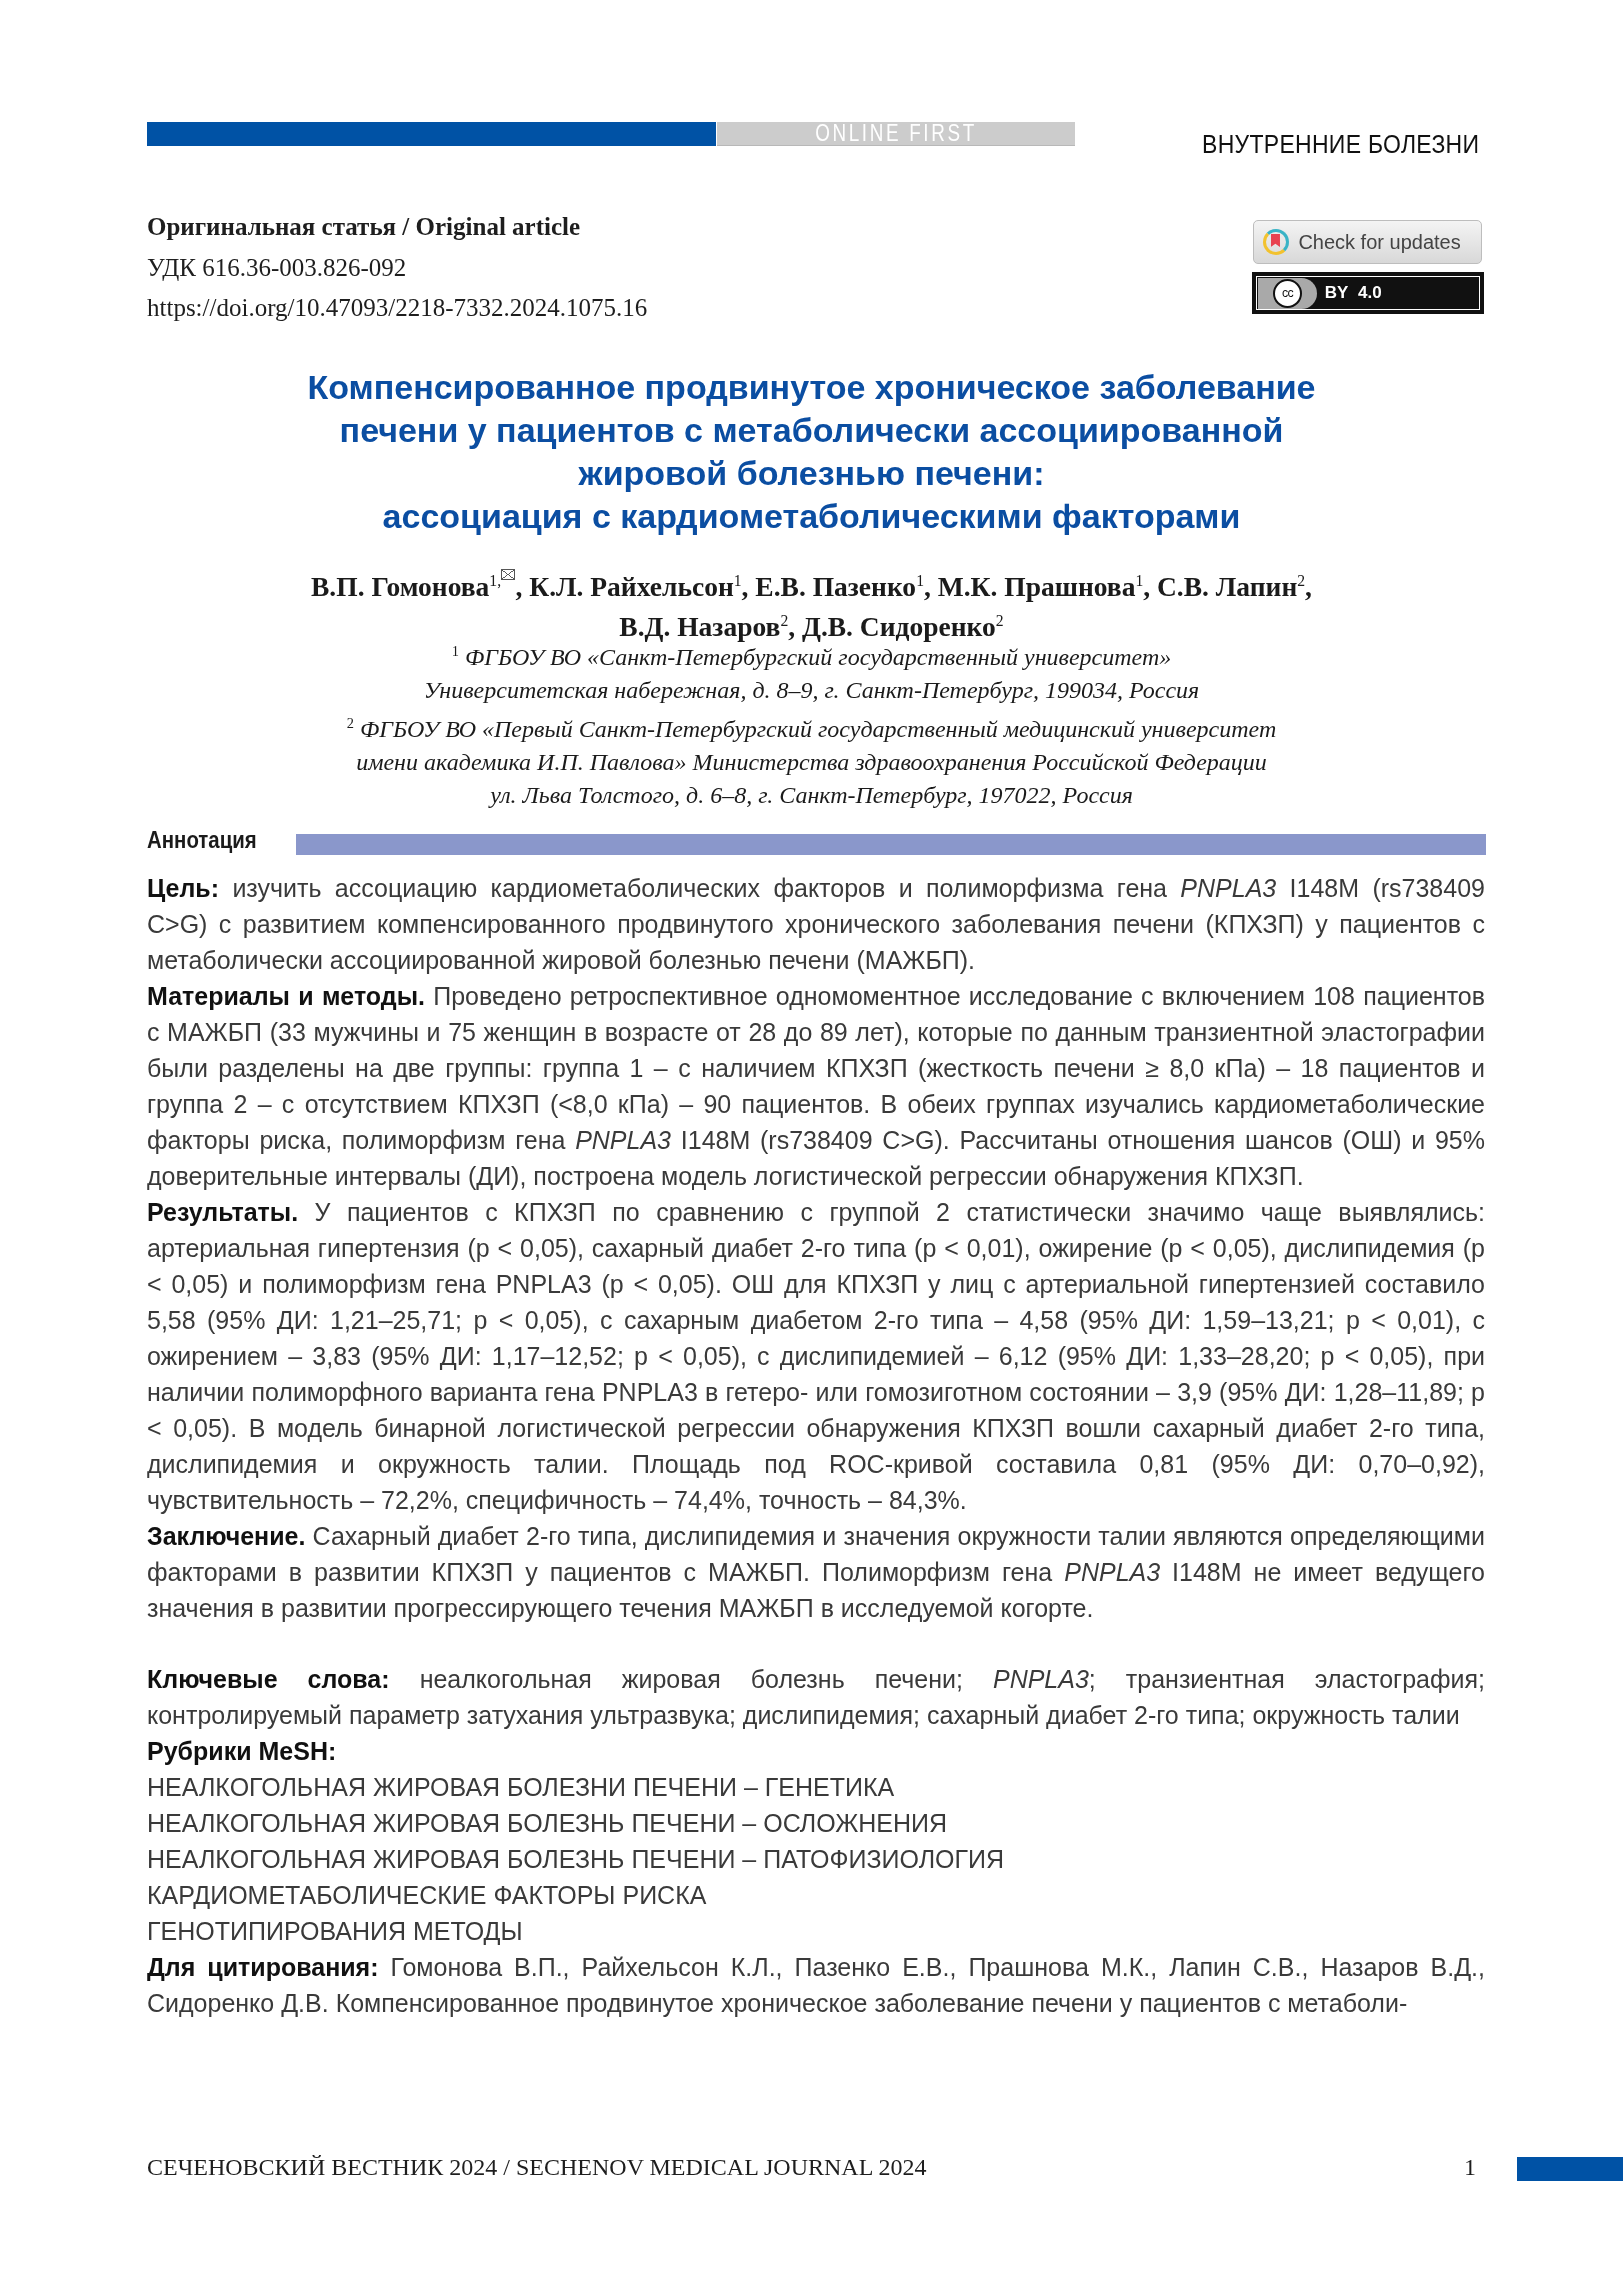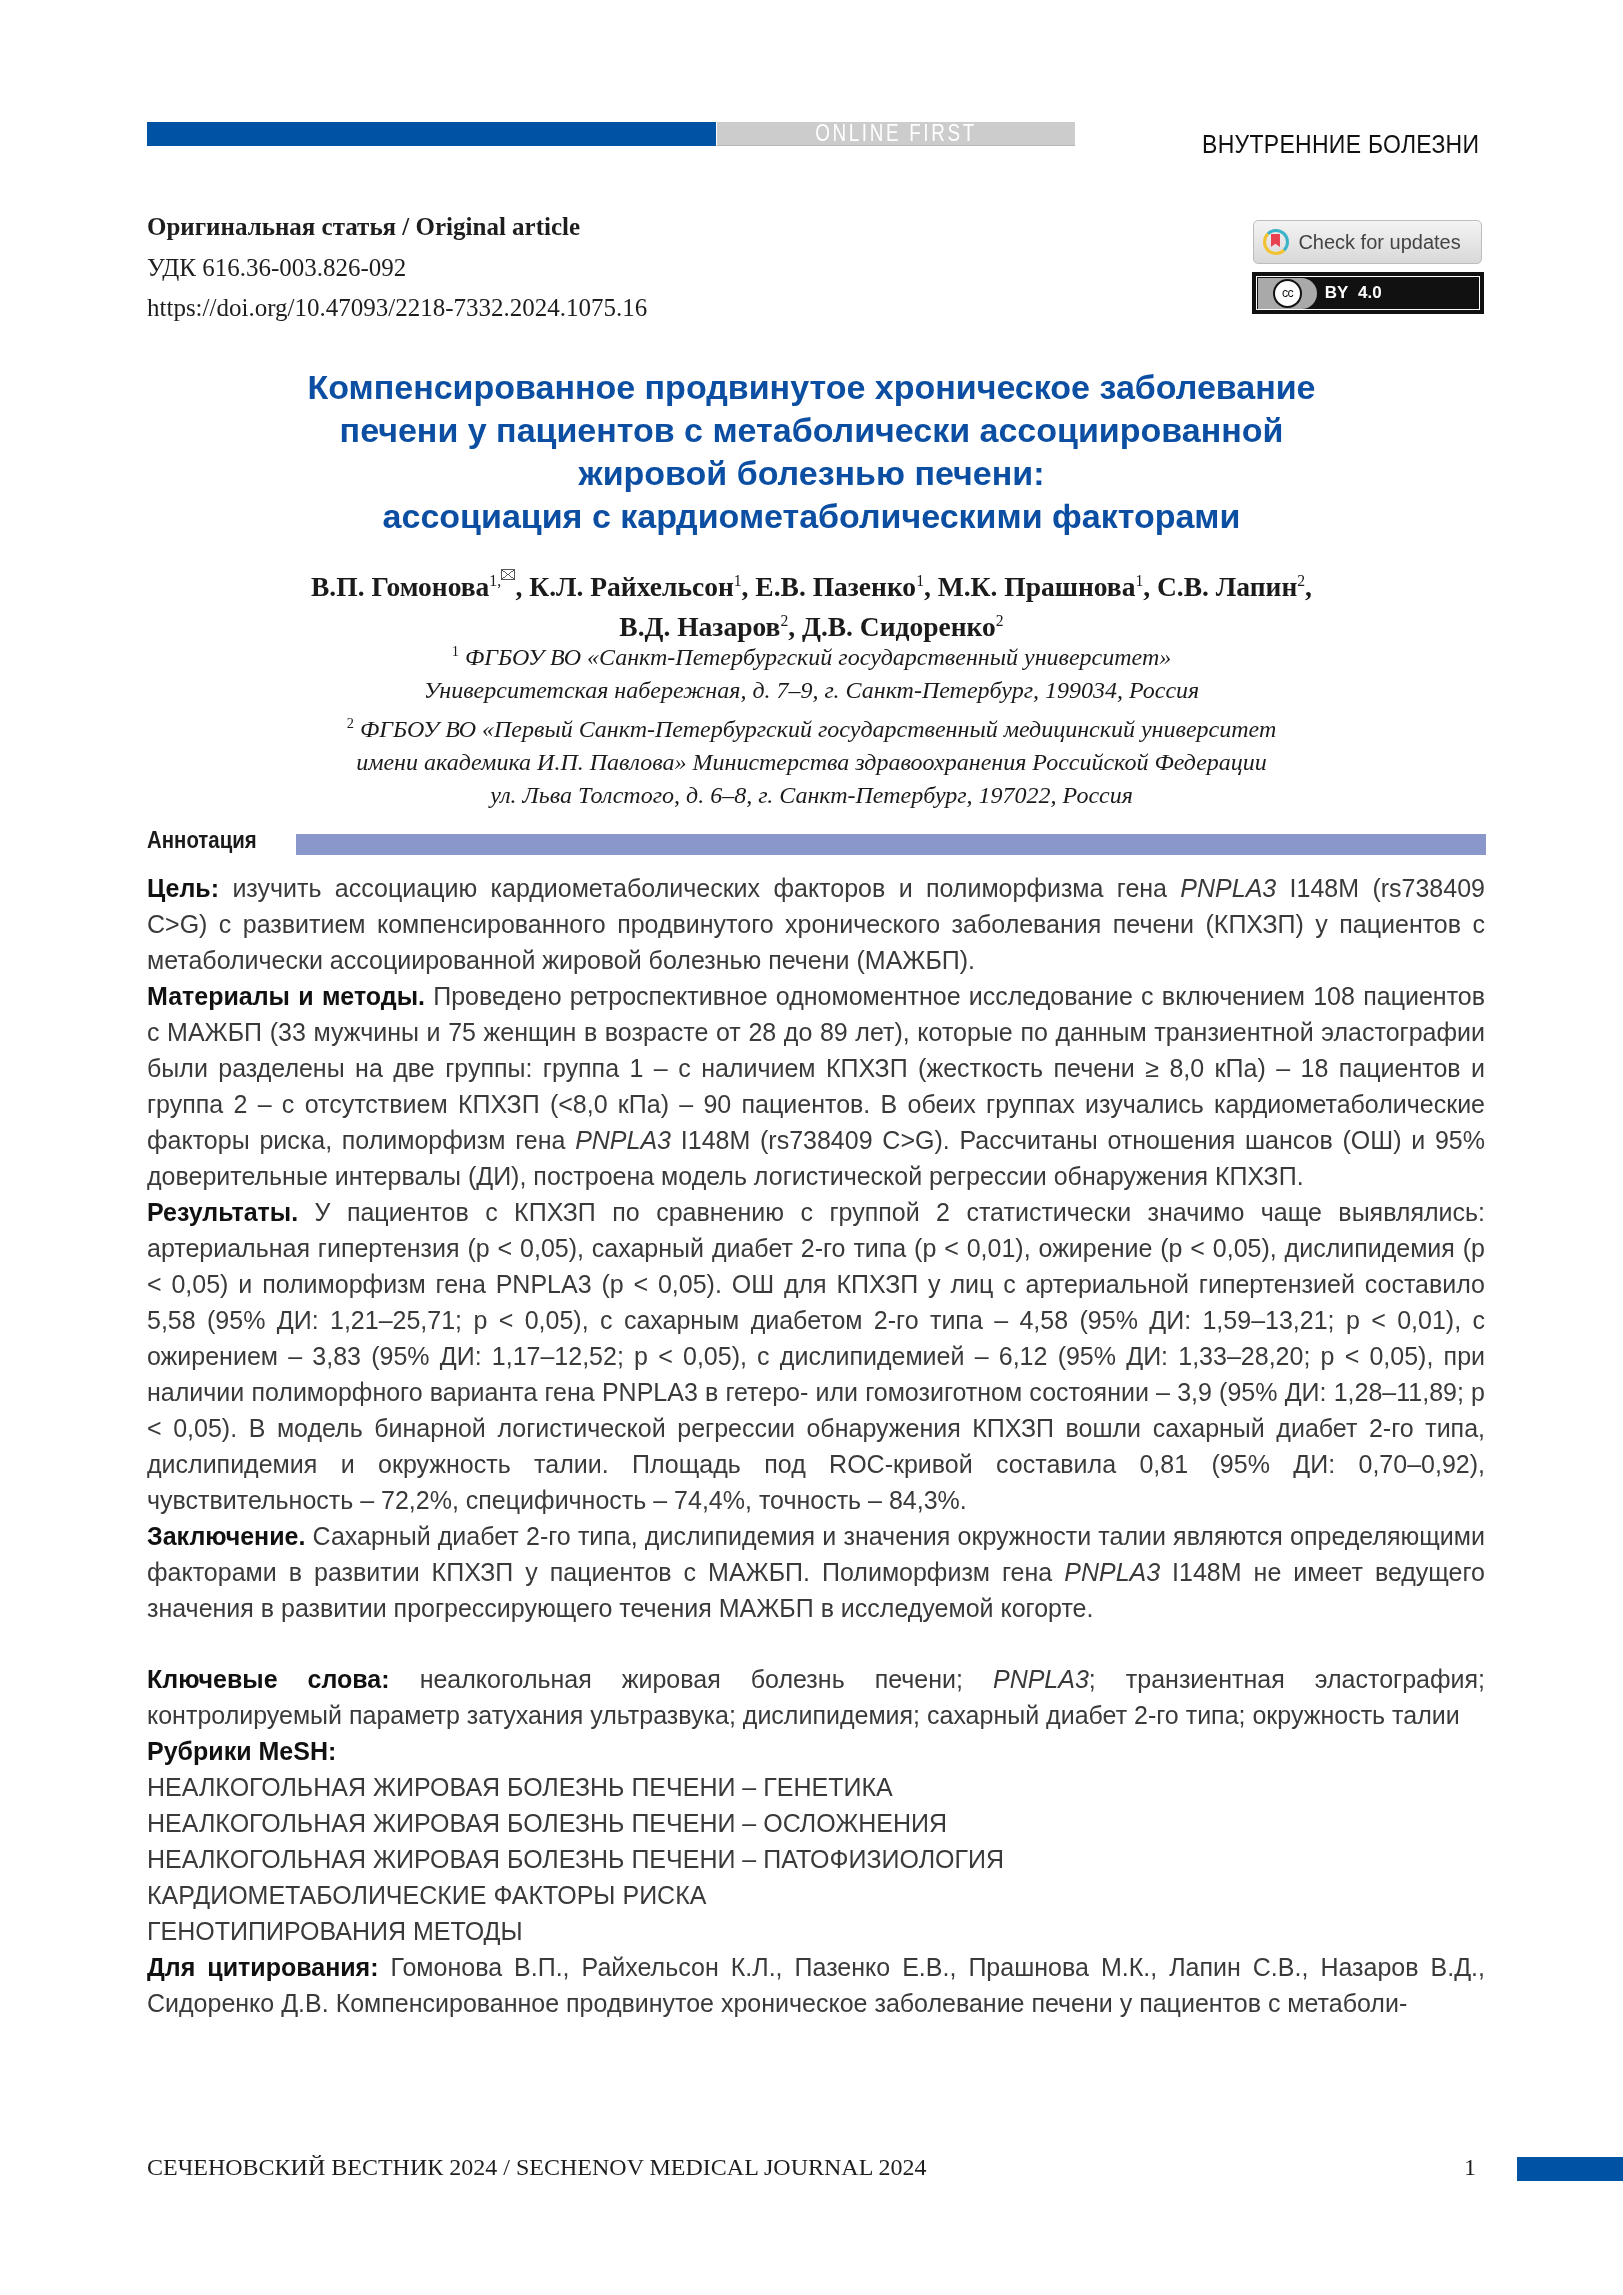--- a/index.html
+++ b/index.html
@@ -139,21 +139,21 @@
   <div>
     <span>В.П. Гомонова</span><sup>1,</sup><sup><span class="mail-icon"></span></sup><span>, </span><span>К.Л. Райхельсон</span><sup>1</sup><span>, </span><span>Е.В. Пазенко</span><sup>1</sup><span>, </span><span>М.К. Прашнова</span><sup>1</sup><span>, </span><span>С.В. Лапин</span><sup>2</sup><span>,</span>
   </div>
   <div>
     <span>В.Д. Назаров</span><sup>2</sup><span>, </span><span>Д.В. Сидоренко</span><sup>2</sup>
   </div>
 </div>
 
 <div id="affiliations" class="abs">
   <div><sup>1</sup> <span>ФГБОУ ВО «Санкт-Петербургский государственный университет»</span></div>
-  <div><span>Университетская набережная, д. 7–9, г. Санкт-Петербург, 199034, Россия</span></div>
+  <div><span>Университетская набережная, д. 8–9, г. Санкт-Петербург, 199034, Россия</span></div>
   <div><sup>2</sup> <span>ФГБОУ ВО «Первый Санкт-Петербургский государственный медицинский университет</span></div>
   <div><span>имени академика И.П. Павлова» Министерства здравоохранения Российской Федерации</span></div>
   <div><span>ул. Льва Толстого, д. 6–8, г. Санкт-Петербург, 197022, Россия</span></div>
 </div>
 
 <div id="annot-heading" class="abs">Аннотация</div>
 <div id="annot-bar" class="abs"></div>
 
 <div id="body" class="abs">
   <p>
@@ -166,21 +166,21 @@
     <b>Результаты.</b><span> У пациентов с КПХЗП по сравнению с группой 2 статистически значимо чаще выявлялись: артериальная гипертензия (p &lt; 0,05), сахарный диабет 2-го типа (p &lt; 0,01), ожирение (p &lt; 0,05), дислипидемия (p &lt; 0,05) и полиморфизм гена PNPLA3 (p &lt; 0,05). ОШ для КПХЗП у лиц с артериальной гипертензией составило 5,58 (95% ДИ: 1,21–25,71; p &lt; 0,05), с сахарным диабетом 2-го типа – 4,58 (95% ДИ: 1,59–13,21; p &lt; 0,01), с ожирением – 3,83 (95% ДИ: 1,17–12,52; p &lt; 0,05), с дислипидемией – 6,12 (95% ДИ: 1,33–28,20; p &lt; 0,05), при наличии полиморфного варианта гена PNPLA3 в гетеро- или гомозиготном состоянии – 3,9 (95% ДИ: 1,28–11,89; p &lt; 0,05). В модель бинарной логистической регрессии обнаружения КПХЗП вошли сахарный диабет 2-го типа, дислипидемия и окружность талии. Площадь под ROC-кривой составила 0,81 (95% ДИ: 0,70–0,92), чувствительность – 72,2%, специфичность – 74,4%, точность – 84,3%.</span>
   </p>
   <p>
     <b>Заключение.</b><span> Сахарный диабет 2-го типа, дислипидемия и значения окружности талии являются определяющими факторами в развитии КПХЗП у пациентов с МАЖБП. Полиморфизм гена </span><i>PNPLA3</i><span> I148M не имеет ведущего значения в развитии прогрессирующего течения МАЖБП в исследуемой когорте.</span>
   </p>
   <div class="gap"></div>
   <p>
     <b>Ключевые слова:</b><span> неалкогольная жировая болезнь печени; </span><i>PNPLA3</i><span>; транзиентная эластография; контролируемый параметр затухания ультразвука; дислипидемия; сахарный диабет 2-го типа; окружность талии</span>
   </p>
   <p><b>Рубрики MeSH:</b></p>
-  <p>НЕАЛКОГОЛЬНАЯ ЖИРОВАЯ БОЛЕЗНЬ ПЕЧЕНИ – ГЕНЕТИКА</p>
+  <p>НЕАЛКОГОЛЬНАЯ ЖИРОВАЯ БОЛЕЗНИ ПЕЧЕНИ – ГЕНЕТИКА</p>
   <p>НЕАЛКОГОЛЬНАЯ ЖИРОВАЯ БОЛЕЗНЬ ПЕЧЕНИ – ОСЛОЖНЕНИЯ</p>
   <p>НЕАЛКОГОЛЬНАЯ ЖИРОВАЯ БОЛЕЗНЬ ПЕЧЕНИ – ПАТОФИЗИОЛОГИЯ</p>
   <p>КАРДИОМЕТАБОЛИЧЕСКИЕ ФАКТОРЫ РИСКА</p>
   <p>ГЕНОТИПИРОВАНИЯ МЕТОДЫ</p>
   <p>
     <b>Для цитирования:</b><span> Гомонова В.П., Райхельсон К.Л., Пазенко Е.В., Прашнова М.К., Лапин С.В., Назаров В.Д., Сидоренко Д.В. Компенсированное продвинутое хроническое заболевание печени у пациентов с метаболи-</span>
   </p>
 </div>
 
 <div id="footer-journal" class="abs">СЕЧЕНОВСКИЙ ВЕСТНИК 2024 / SECHENOV MEDICAL JOURNAL 2024</div>

